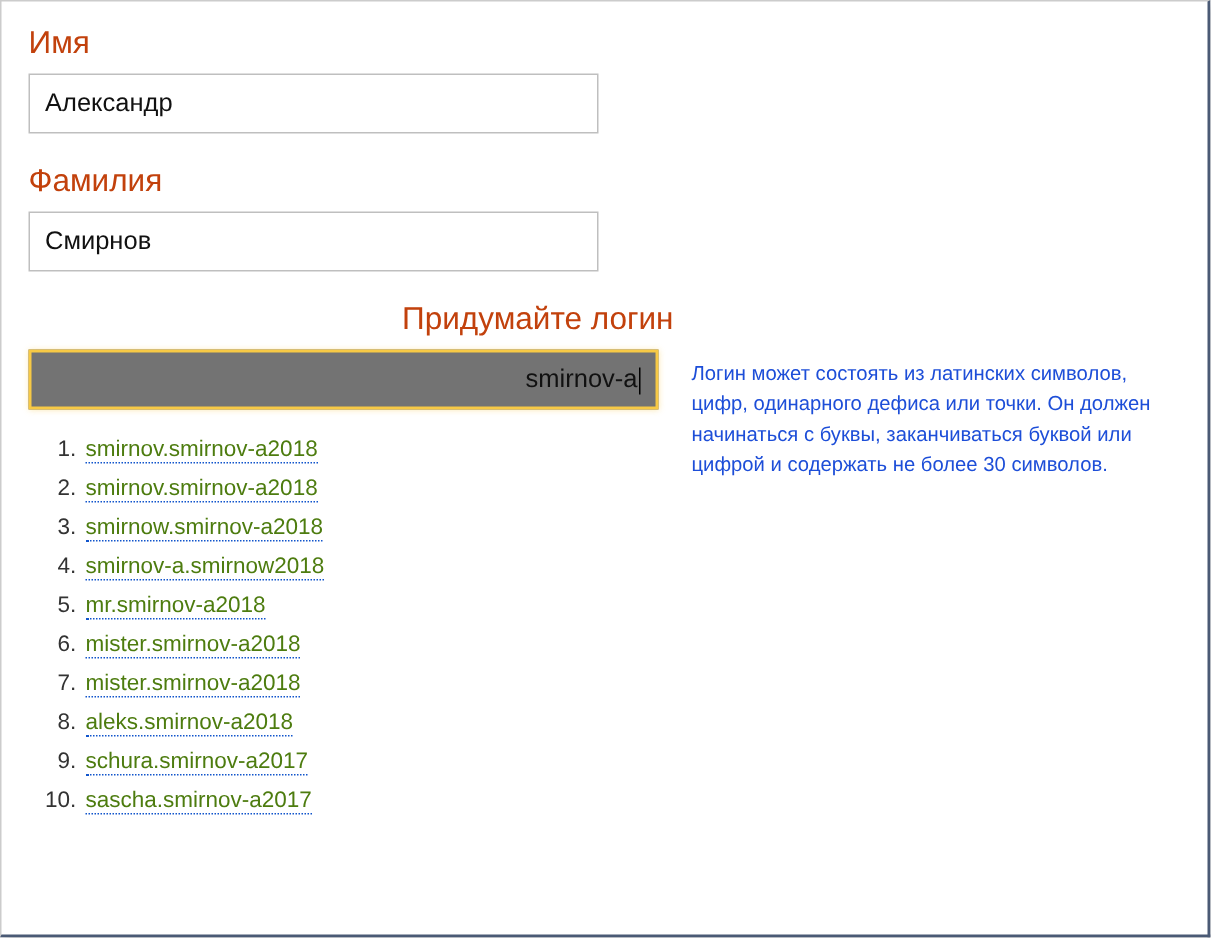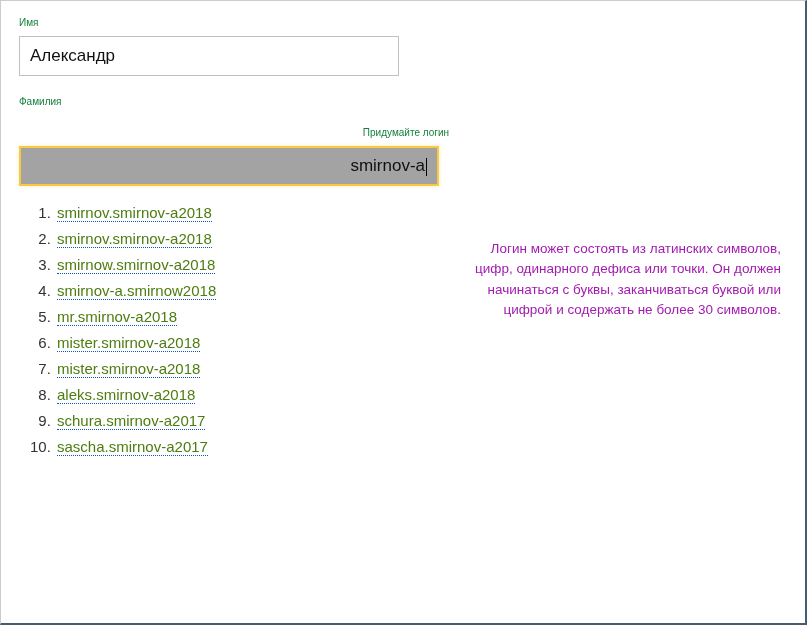--- a/index.html
+++ b/index.html
@@ -21,22 +21,22 @@
     position: relative;
   }
   .form-left {
     width: 430px;
     float: left;
   }
   .field-block {
     margin-bottom: 20px;
   }
   .field-label {
-    font-size: 10px;
-    color: #15803d;
+    font-size: 21px;
+    color: #c2410c;
     margin-bottom: 8px;
   }
   .text-input {
     width: 380px;
     height: 40px;
     border: 1px solid #bfbfbf;
     font-size: 17px;
     padding: 6px 10px;
     color: #111;
     outline: none;
@@ -50,21 +50,21 @@
     margin-left:1px;
   }
   .input-like {
     width: 420px;
     height: 40px;
     border: 2px solid #f7c945;
     box-shadow: 0 0 4px rgba(247,201,69,0.4);
     font-size: 17px;
     padding: 8px 10px;
     color: #111;
-    background:#a3a3a3;
+    background:#737373;
   }
   ol.suggestions {
     margin: 18px 0 0 8px;
     padding-left: 28px;
     font-size: 15px;
     color: #333;
   }
   ol.suggestions li {
     margin-bottom: 9px;
     padding-left: 2px;
@@ -82,39 +82,39 @@
     font-size: 14.5px;
     line-height: 1.5;
   }
   .error-title {
     color: #c0392b;
     font-weight: normal;
     margin-bottom: 8px;
     font-size: 15px;
   }
   .hint-text {
-    color: #a21caf;
+    color: #1d4ed8;
     font-size: 13.5px;
-    text-align: right;
   }
 </style>
 </head>
 <body>
 
 <div class="window">
 
   <div class="form-left">
 
     <div class="field-block">
       <div class="field-label">Имя</div>
       <input type="text" class="text-input" value="Александр" style="">
     </div>
 
     <div class="field-block">
       <div class="field-label">Фамилия</div>
+      <input type="text" class="text-input" value="Смирнов" style="">
     </div>
 
     <div class="field-block" style="margin-bottom:8px;text-align:right;">
       <div class="field-label">Придумайте логин</div>
       <div class="input-like"><span>smirnov-a</span><span class="caret"></span></div>
     </div>
 
     <ol class="suggestions">
       <li><a href="#">smirnov.smirnov-a2018</a></li>
       <li><a href="#">smirnov.smirnov-a2018</a></li>

